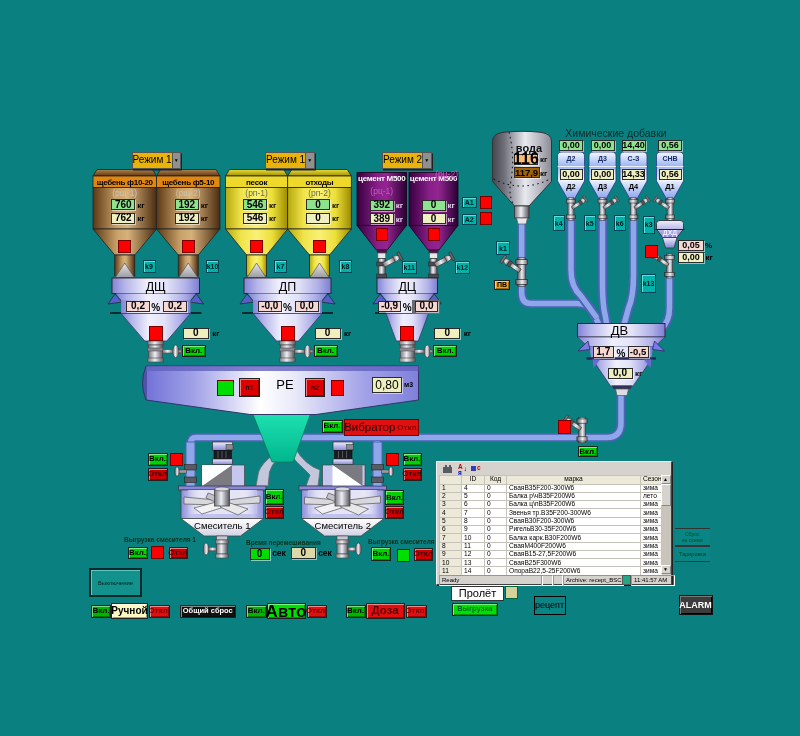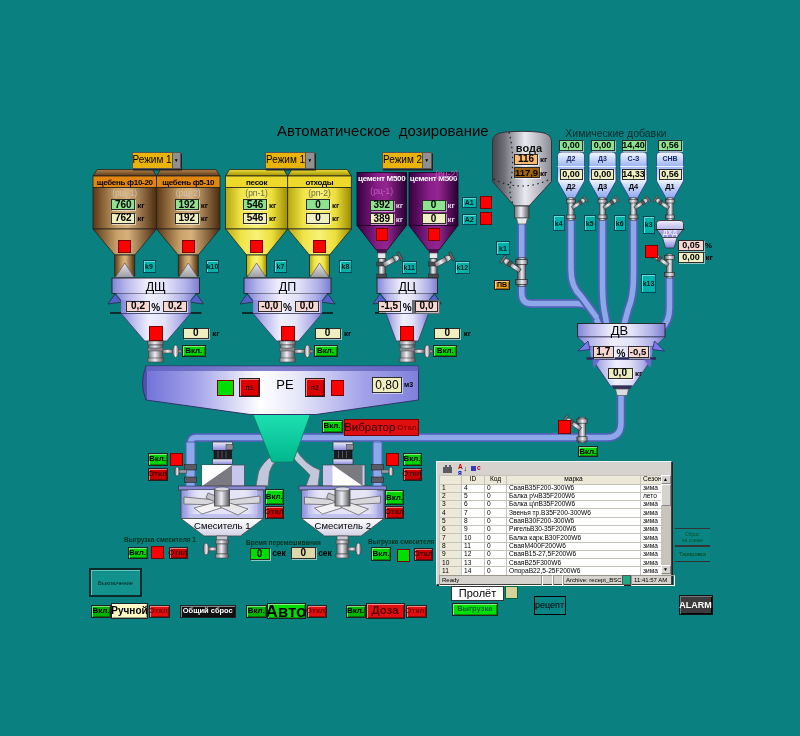--- a/index.html
+++ b/index.html
@@ -627,39 +627,38 @@
 <div class="rs" style="left:280.5px;top:325.5px;width:14px;height:15px;background:#f00"></div>
 
 <div class="vb" style="left:314.5px;top:327.5px;width:26px;height:11px;background:#eeeebe;font-size:10px;font-weight:bold;color:#000">0</div>
 
 <div class="kg" style="left:344.0px;top:329.5px;font-size:8px">кг</div>
 
 <div class="bt" style="left:313.5px;top:344.5px;width:24px;height:12px;background:#00d400;font-size:8px;color:#000;font-weight:bold;">Вкл.</div>
 
 <div class="abs" style="left:412.25px;top:299.5px;width:28px;height:14px;background:#6a6a72"></div>
 
-<div class="vb" style="left:377.75px;top:300.5px;width:23.5px;height:11px;background:#f6d7d2;font-size:10px;font-weight:bold;color:#000">-1,5</div>
+<div class="vb" style="left:377.75px;top:300.5px;width:23.5px;height:11px;background:#f6d7d2;font-size:10px;font-weight:bold;color:#000">-0,9</div>
 
 <div class="lb" style="left:401.25px;top:301.5px;width:12px;font-size:10px;color:#000;font-weight:bold;text-align:center">%</div>
 
 <div class="vb" style="left:414.75px;top:300.5px;width:23.5px;height:11px;background:#f6d7d2;font-size:10px;font-weight:bold;color:#000">0,0</div>
 
 <div class="rs" style="left:400.25px;top:325.5px;width:14px;height:15px;background:#f00"></div>
 
 <div class="vb" style="left:434.25px;top:327.5px;width:26px;height:11px;background:#eeeebe;font-size:10px;font-weight:bold;color:#000">0</div>
 
 <div class="kg" style="left:463.75px;top:329.5px;font-size:8px">кг</div>
 
 <div class="bt" style="left:433.25px;top:344.5px;width:24px;height:12px;background:#00d400;font-size:8px;color:#000;font-weight:bold;">Вкл.</div>
 
 <div class="lb" style="left:181px;top:521px;width:82.5px;text-align:center;font-size:9.5px;color:#000">Смеситель 1</div>
 
 <div class="lb" style="left:301.5px;top:521px;width:82.5px;text-align:center;font-size:9.5px;color:#000">Смеситель 2</div>
 
-<div class="lb" style="left:277px;top:121.5px;width:220px;font-size:15px;color:#000">Автоматическое&nbsp; дозирование</div>
 
 <div class="dd" style="left:131.5px;top:152px">
       <span class="ddt">Режим 1</span>
       <span class="dda">▼</span>
     </div>
 
 <div class="dd" style="left:265px;top:152px">
       <span class="ddt">Режим 1</span>
       <span class="dda">▼</span>
     </div>
@@ -672,21 +671,21 @@
 <div class="kb" style="left:462px;top:196.5px;width:14.5px;height:11.5px;font-size:7px">A1</div>
 
 <div class="rs" style="left:480px;top:195.5px;width:11.5px;height:13px;background:#f00"></div>
 
 <div class="kb" style="left:462px;top:213.5px;width:14.5px;height:11.5px;font-size:7px">A2</div>
 
 <div class="rs" style="left:480px;top:212px;width:11.5px;height:13px;background:#f00"></div>
 
 <div class="lb" style="left:514px;top:141.5px;width:30px;text-align:center;font-size:11px;font-weight:bold;color:#111">вода</div>
 
-<div class="vb" style="left:514px;top:153.5px;width:24px;height:11px;background:#fdba74;font-size:10px;font-weight:bold;color:#000">116</div>
+<div class="vb" style="left:514px;top:153.5px;width:24px;height:11px;background:#fdba74;font-size:16px;font-weight:bold;color:#000">116</div>
 
 <div class="kg" style="left:540px;top:156px;font-size:8px">кг</div>
 
 <div class="vb" style="left:513.5px;top:167px;width:26px;height:11px;background:#a16207;font-size:9.5px;font-weight:bold;color:#000">117,9</div>
 
 <div class="kg" style="left:540px;top:169.5px;font-size:8px">кг</div>
 
 <div class="kb" style="left:496px;top:241px;width:14px;height:14px;font-size:7px">k1</div>
 
 <div class="bt" style="left:494px;top:279.5px;width:16px;height:10.5px;background:#f0a018;font-size:7px;color:#000;font-weight:bold;">ПВ</div>

